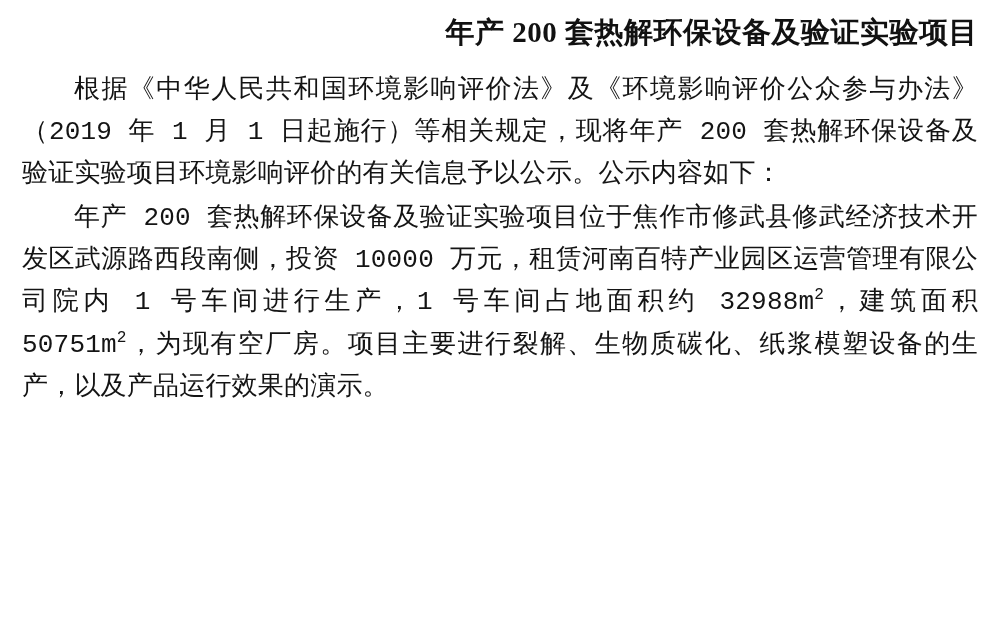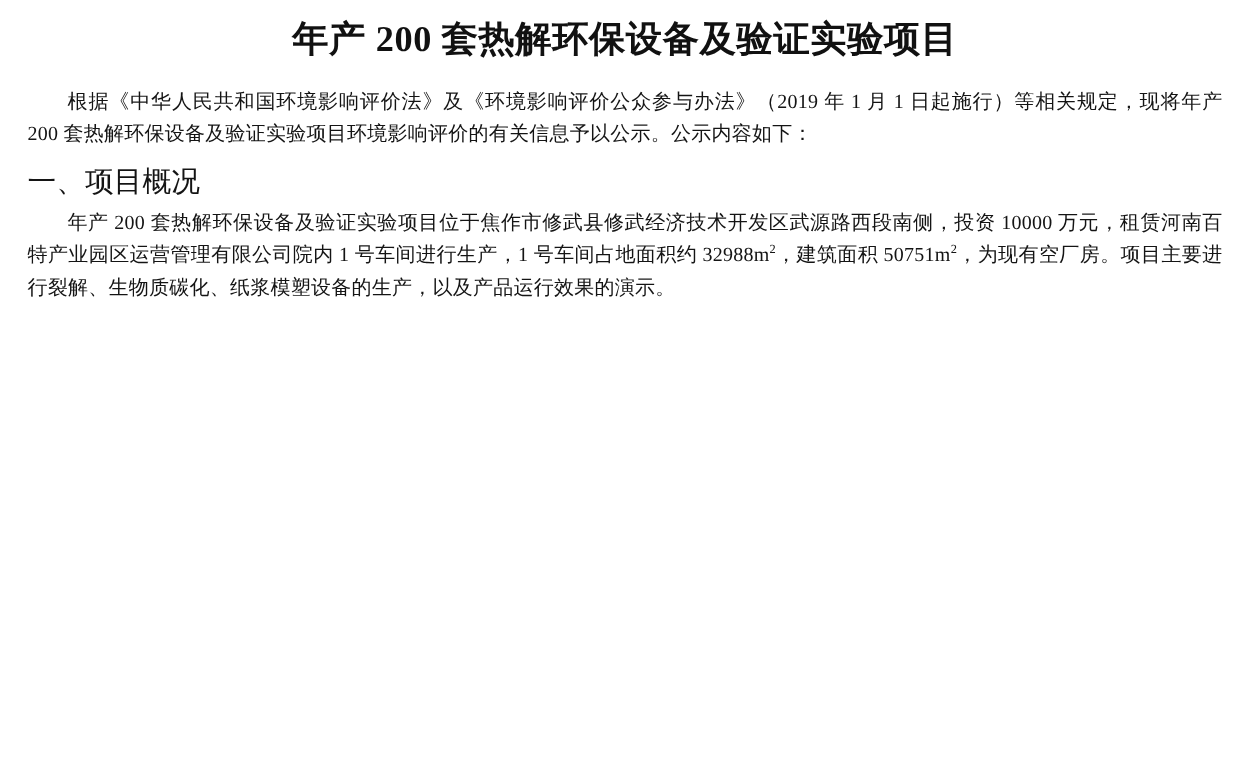--- a/index.html
+++ b/index.html
@@ -15,42 +15,43 @@
     overflow: hidden;
   }
   .page {
     width: 1000px;
     height: 620px;
     box-sizing: border-box;
     padding: 10px 22px 0 22px;
     background: #ffffff;
   }
   .doc-title {
-    text-align: center;
+    text-align: right;
     font-size: 29px;
     font-weight: bold;
     line-height: 1.55;
     letter-spacing: 0.5px;
     color: #111111;
     margin: 0;
   }
   .doc-title .line {
     display: block;
   }
   .body-block {
     margin-top: 14px;
   }
   p.para {
-    font-size: 16px;
+    font-size: 26px;
     line-height: 1.62;
     margin: 0 0 2px 0;
     text-align: justify;
     text-justify: inter-ideograph;
     letter-spacing: 0.2px;
     color: #141414;
+    font-family: Liberation Mono, monospace;
   }
   p.indent {
     text-indent: 2em;
   }
   p.heading {
     font-size: 23px;
     line-height: 1.62;
     margin: 6px 0 2px 0;
     color: #141414;
   }
@@ -66,19 +67,18 @@
 <div class="page">
 
   <h1 class="doc-title">
     <span class="line">年产 200 套热解环保设备及验证实验项目</span>
   </h1>
 
   <div class="body-block">
 
     <p class="para indent">根据《中华人民共和国环境影响评价法》及《环境影响评价公众参与办法》（2019 年 1 月 1 日起施行）等相关规定，现将年产 200 套热解环保设备及验证实验项目环境影响评价的有关信息予以公示。公示内容如下：</p>
 
-    <p class="heading">一、项目概况</p>
 
     <p class="para indent"><span>年产 200 套热解环保设备及验证实验项目位于焦作市修武县修武经济技术开发区武源路西段南侧，投资 10000 万元，租赁河南百特产业园区运营管理有限公司院内 1 号车间进行生产，1 号车间占地面积约 32988m</span><sup>2</sup><span>，建筑面积 50751m</span><sup>2</sup><span>，为现有空厂房。项目主要进行裂解、生物质碳化、纸浆模塑设备的生产，以及产品运行效果的演示。</span></p>
 
   </div>
 
 </div>
 
 </body></html>

